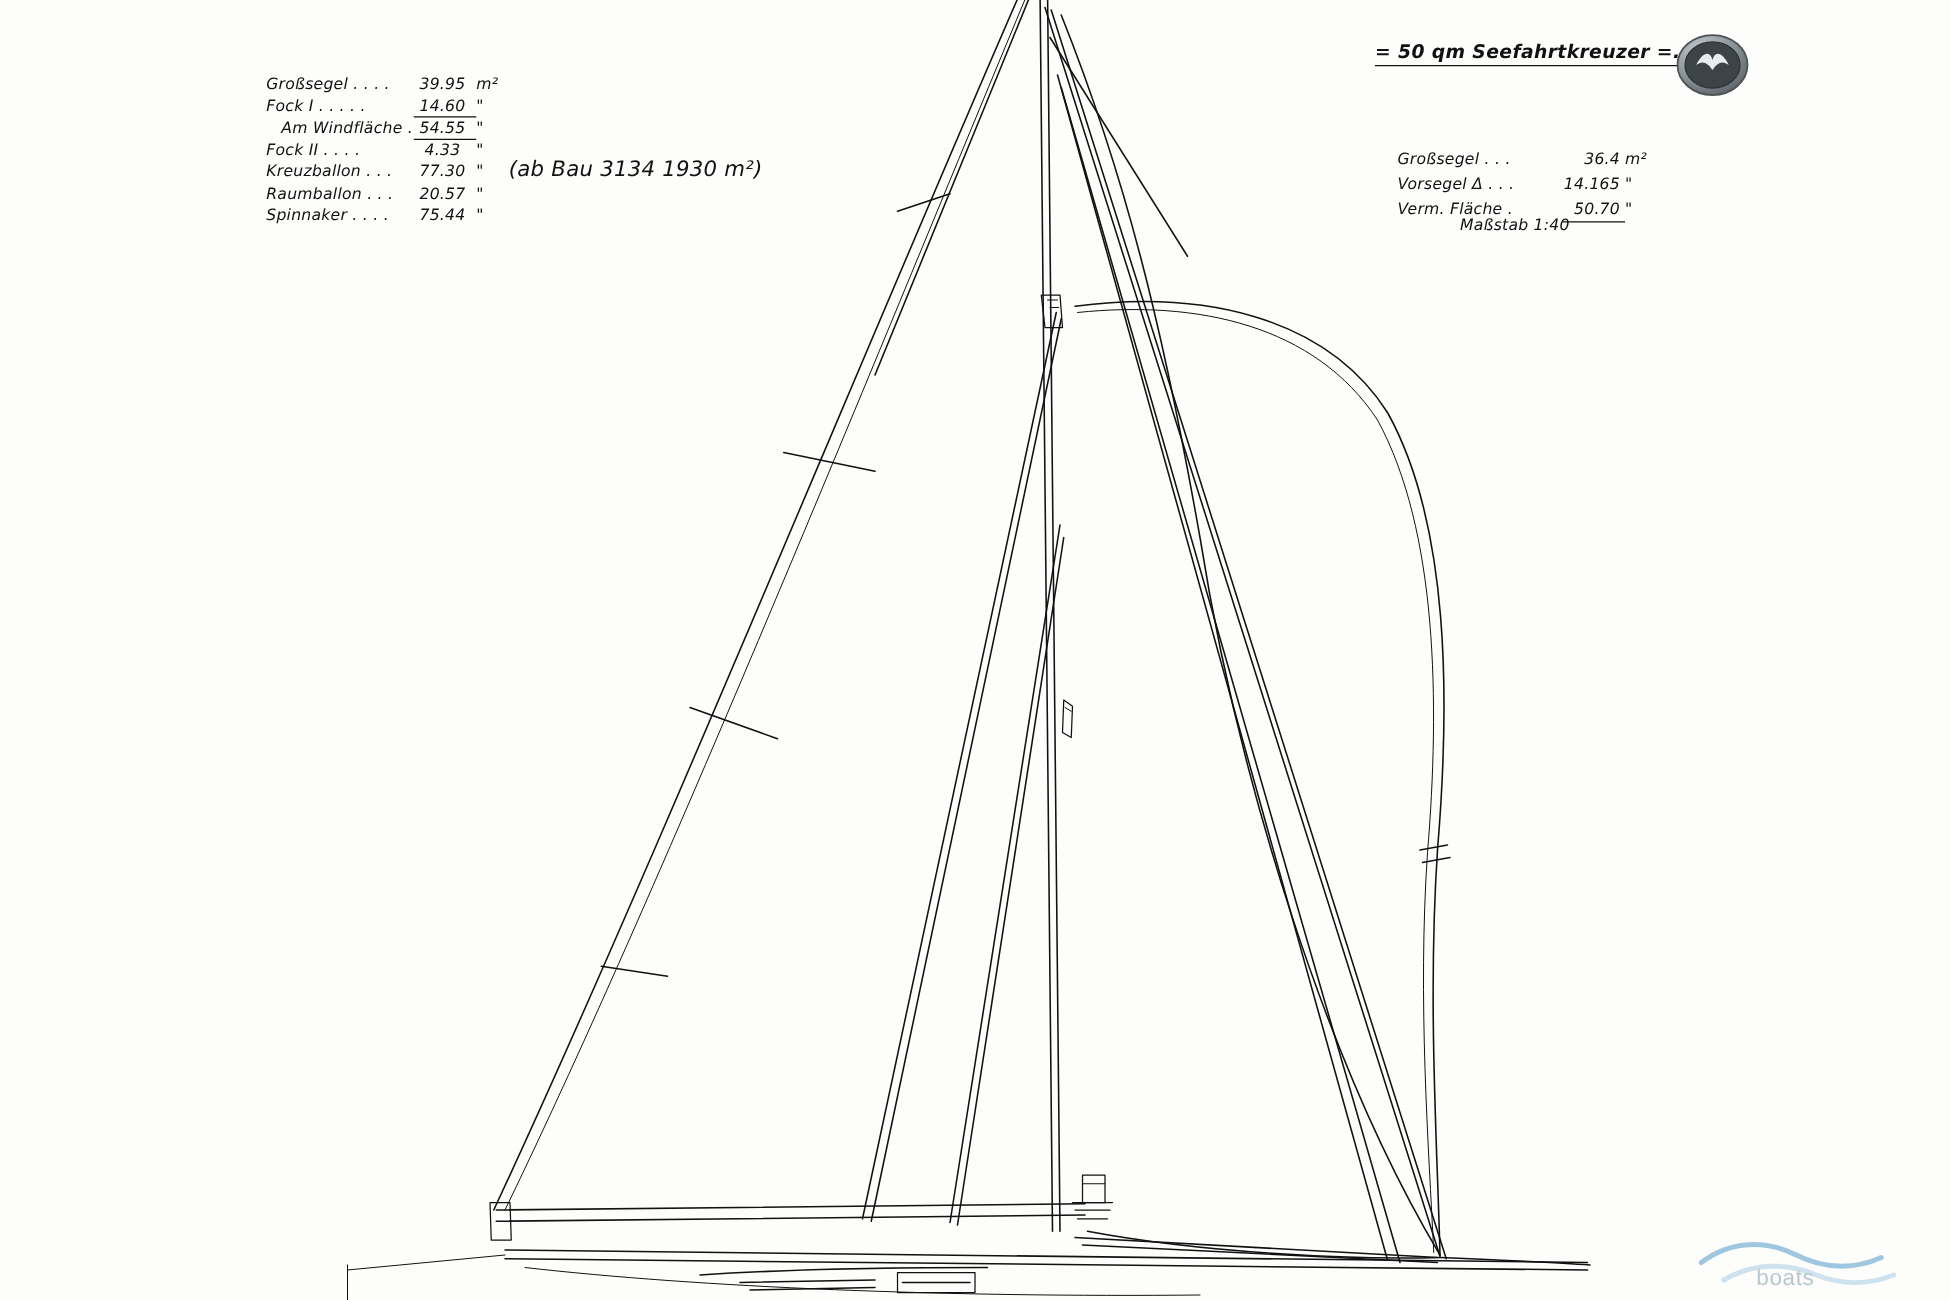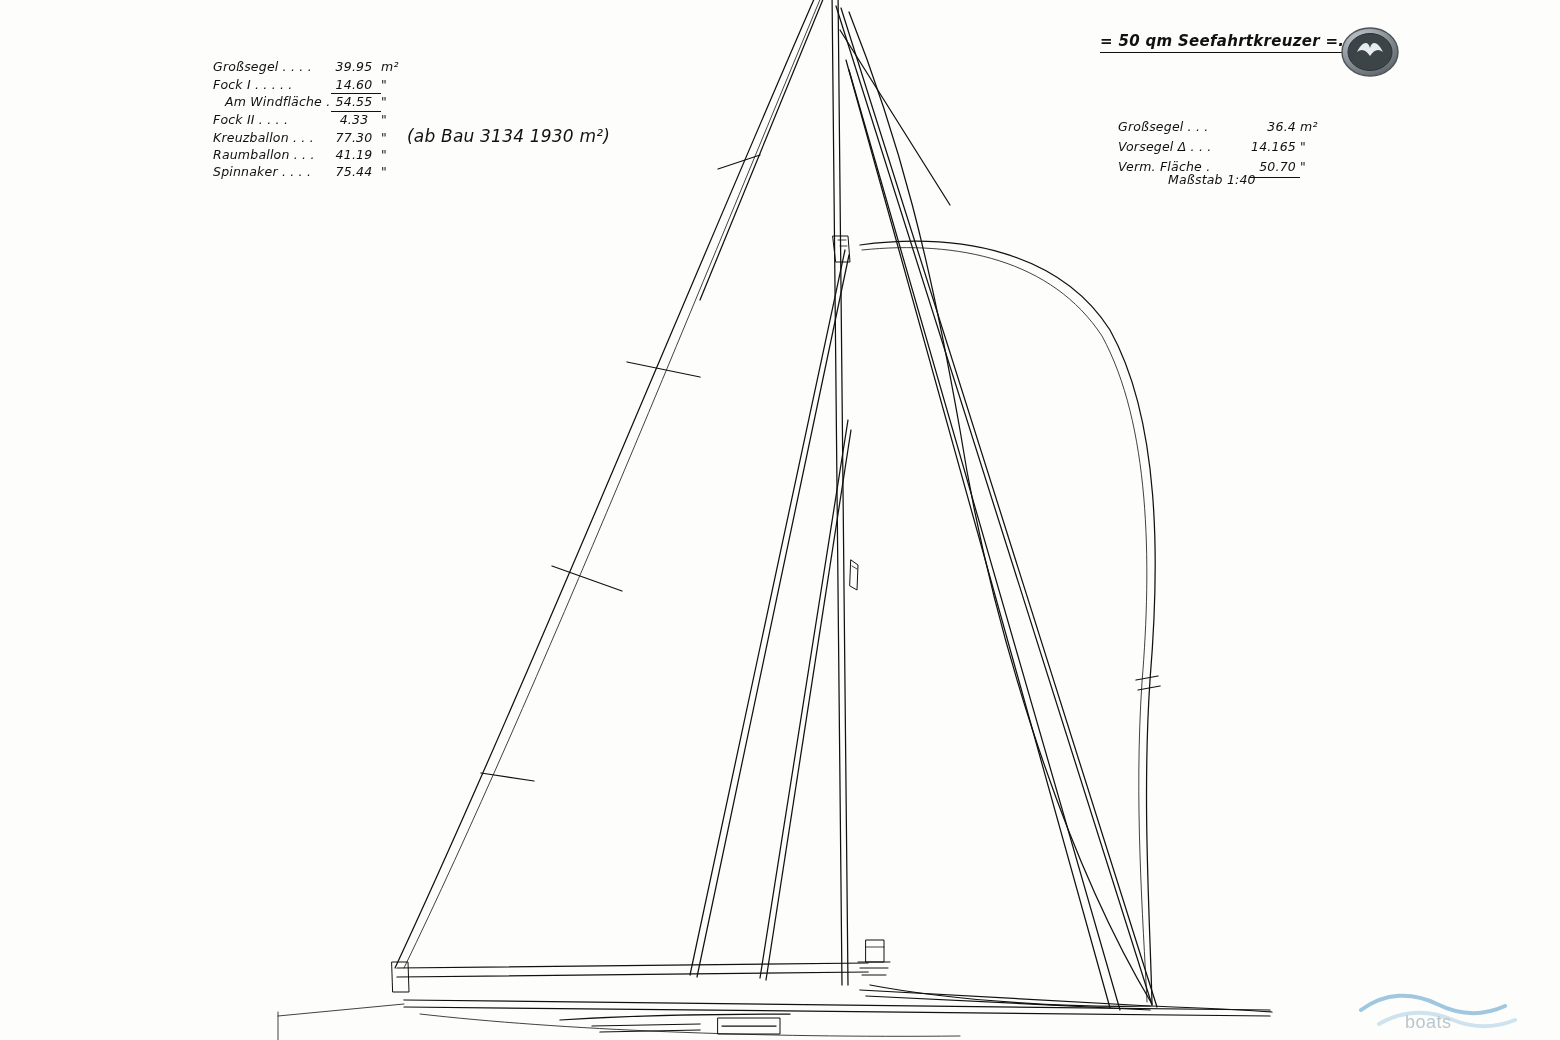--- a/index.html
+++ b/index.html
@@ -258,21 +258,21 @@
       <span class="note"></span>
     </div>
     <div class="row">
       <span class="lbl">Kreuzballon . . .</span>
       <span class="val">77.30</span>
       <span class="unit">"</span>
       <span class="note">(ab Bau 3134  1930 m²)</span>
     </div>
     <div class="row">
       <span class="lbl">Raumballon . . .</span>
-      <span class="val">41.19</span>
+      <span class="val">20.57</span>
       <span class="unit">"</span>
       <span class="note"></span>
     </div>
     <div class="row">
       <span class="lbl">Spinnaker . . . .</span>
       <span class="val">75.44</span>
       <span class="unit">"</span>
       <span class="note"></span>
     </div>
   </div>

